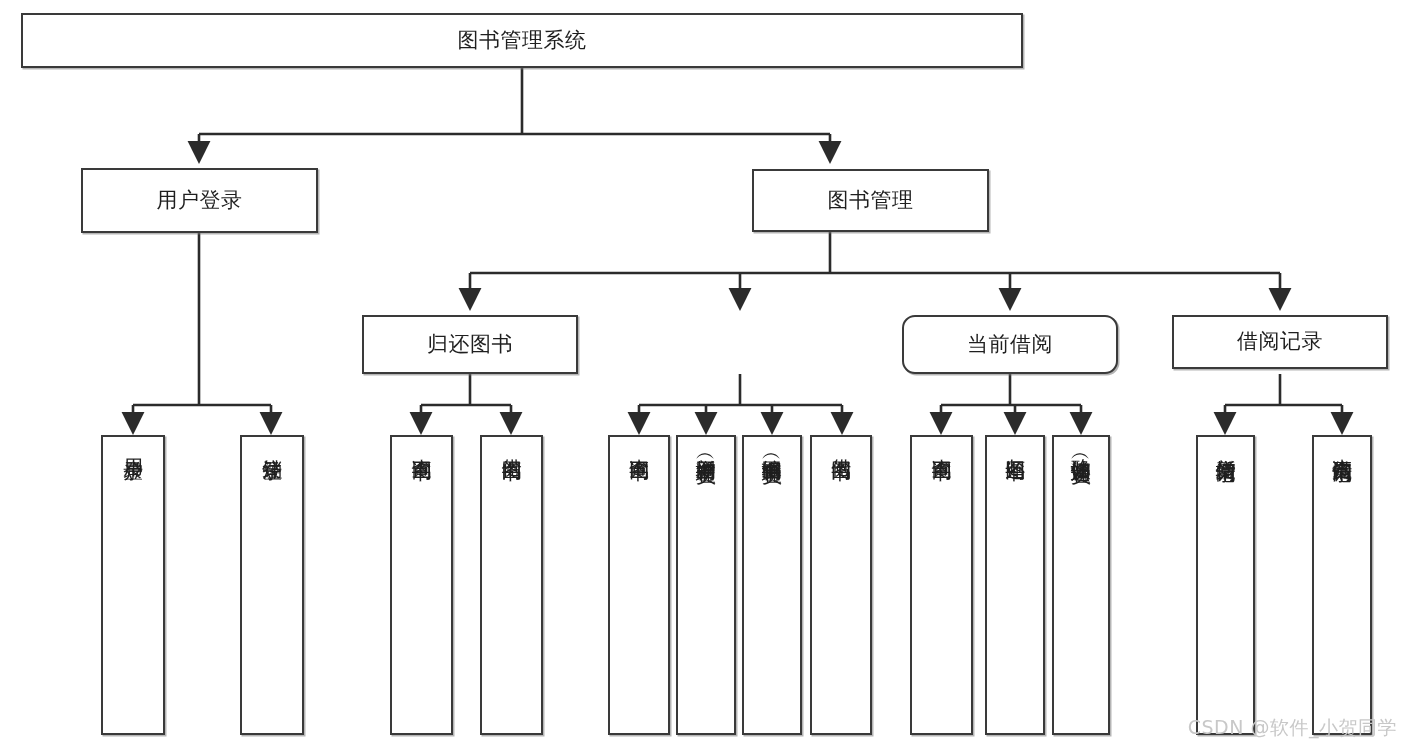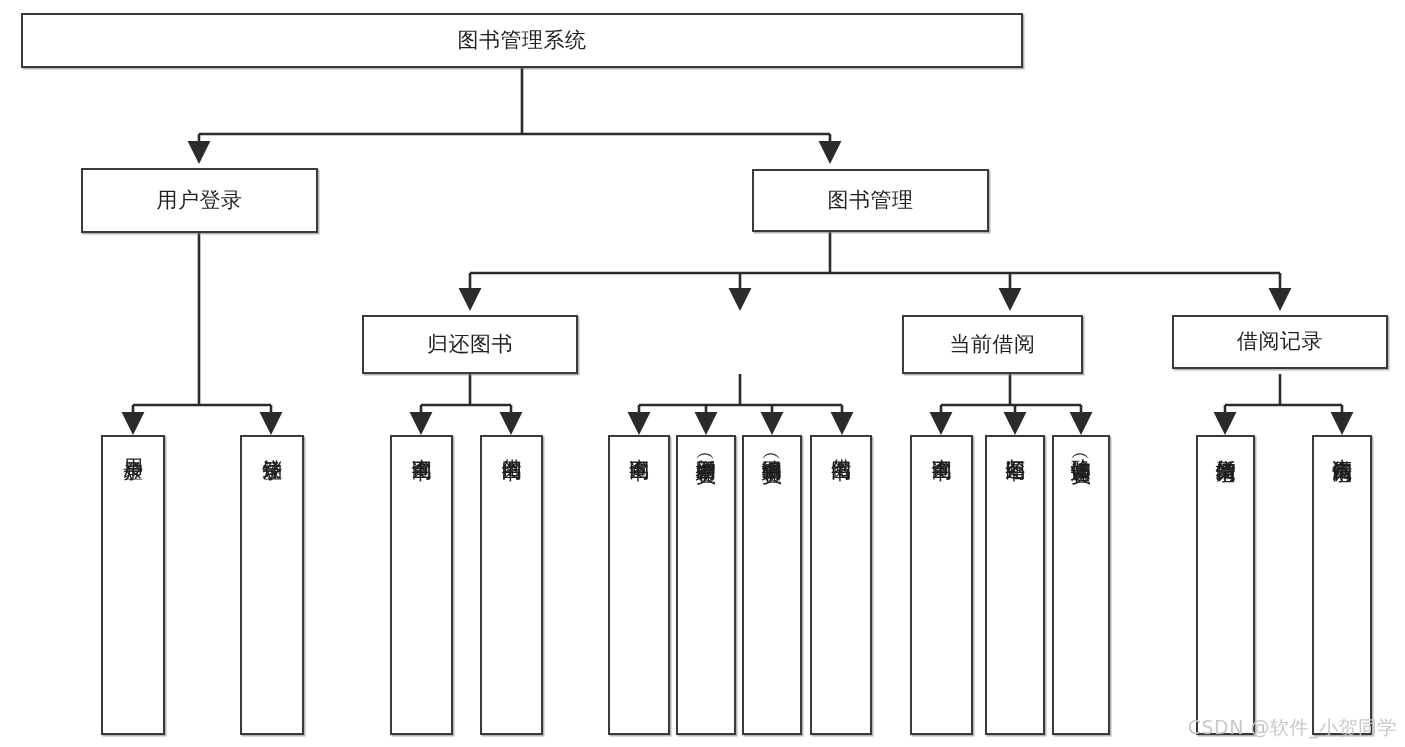--- a/index.html
+++ b/index.html
@@ -143,21 +143,21 @@
   <div class="node horiz" style="left:81px; top:168px; width:237px; height:65px;">
     <span class="label">用户登录</span>
   </div>
   <div class="node horiz" style="left:711px; top:169px; width:237px; height:63px;margin-left:41px;">
     <span class="label">图书管理</span>
   </div>
 
   <div class="node horiz" style="left:362px; top:315px; width:216px; height:59px;">
     <span class="label">归还图书</span>
   </div>
-  <div class="node horiz" style="left:902px; top:315px; width:181px; height:59px;">
+  <div class="node horiz" style="left:902px; top:315px; width:216px; height:59px;border-radius:13px;">
     <span class="label">当前借阅</span>
   </div>
   <div class="node horiz" style="left:1172px; top:315px; width:216px; height:54px;">
     <span class="label">借阅记录</span>
   </div>
 
   <div class="node vert" style="left:101px; top:435px; width:64px; height:300px;">
     <span class="label">用户登录</span>
   </div>
   <div class="node vert" style="left:240px; top:435px; width:64px; height:300px;">

